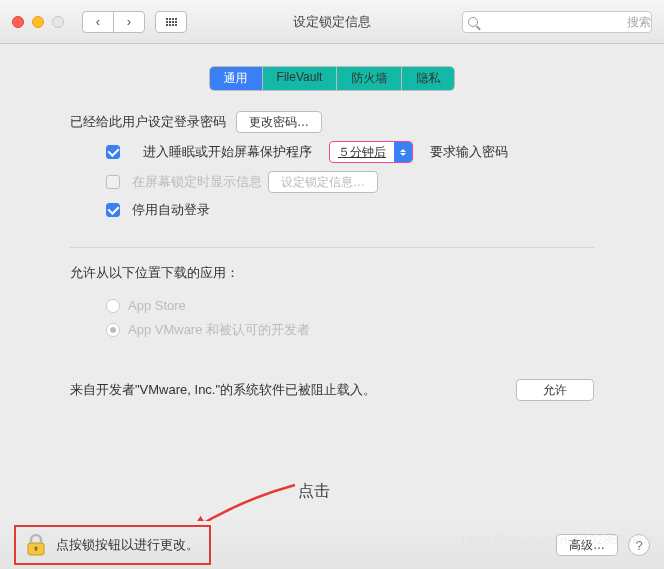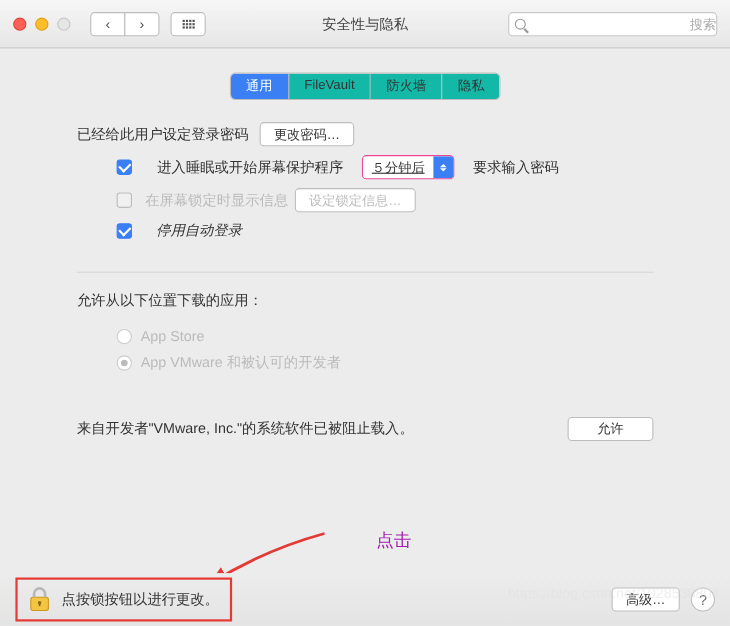--- a/index.html
+++ b/index.html
@@ -62,21 +62,21 @@
 
   
   .bottom { position:absolute; left:0; right:0; bottom:0; height:48px; background:linear-gradient(#ececec,#e4e4e4); display:flex; align-items:center; padding:0 14px; }
   .lockbox { display:flex; align-items:center; gap:10px; border:2px solid #e53935; padding:6px 10px; }
   .lock-ic svg { display:block; }
   .locktxt { font-size:13px; color:#333; }
   .bottom-right { margin-left:auto; display:flex; align-items:center; gap:10px; }
   .helpbtn { width:22px; height:22px; border:1px solid #bdbdbd; border-radius:50%; background:#fff; color:#666; font-size:13px; display:flex; align-items:center; justify-content:center; }
 
   
-  .annot { position:absolute; color:#a21caf; font-size:16px; left:298px; top:481px; pointer-events:none;margin-left:44px; }
+  .annot { position:absolute; color:#404040; font-size:16px; left:298px; top:481px; pointer-events:none; }
   .arrow-svg { position:absolute; left:180px; top:480px; pointer-events:none; }
 
   .watermark { position:absolute; right:10px; bottom:22px; color:#e0e0e0; font-size:13px; opacity:0.5; pointer-events:none; }
 </style>
 </head>
 <body>
 
 <div class="titlebar">
   <div class="traffic">
     <div class="dot red"></div>
@@ -100,21 +100,21 @@
       <span></span>
         <span></span>
         <span></span>
         <span></span>
       <span></span>
         <span></span>
         <span></span>
         <span></span>
     </div>
   </div>
-  <div class="wtitle">安全性与隐私</div>
+  <div class="wtitle">设定锁定信息</div>
   <div class="searchwrap">
     <span class="search-ic"></span>
     <input class="search" type="text" placeholder="搜索" style="">
   </div>
 </div>
 
 <div class="tabrow">
   <div class="tabs">
     <div class="tab active">通用</div>
     <div class="tab">FileVault</div>
@@ -139,21 +139,21 @@
     </div>
     <span>要求输入密码</span>
   </div>
 
   <div class="row indent" style="gap:6px;">
     <div class="chk disabled"></div>
     <span class="muted">在屏幕锁定时显示信息</span>
     <div class="btn disabled">设定锁定信息…</div>
   </div>
 
-  <div class="row indent" style="gap:16px;font-style:italic;">
+  <div class="row indent" style="gap:6px;">
     <div class="chk checked"></div>
     <span>停用自动登录</span>
   </div>
 
   <div class="sep"></div>
 
   <div style="margin-bottom:12px;">允许从以下位置下载的应用：</div>
   <div class="radioblk">
     <div class="row" style="gap:0;">
       <div class="radio"></div>

